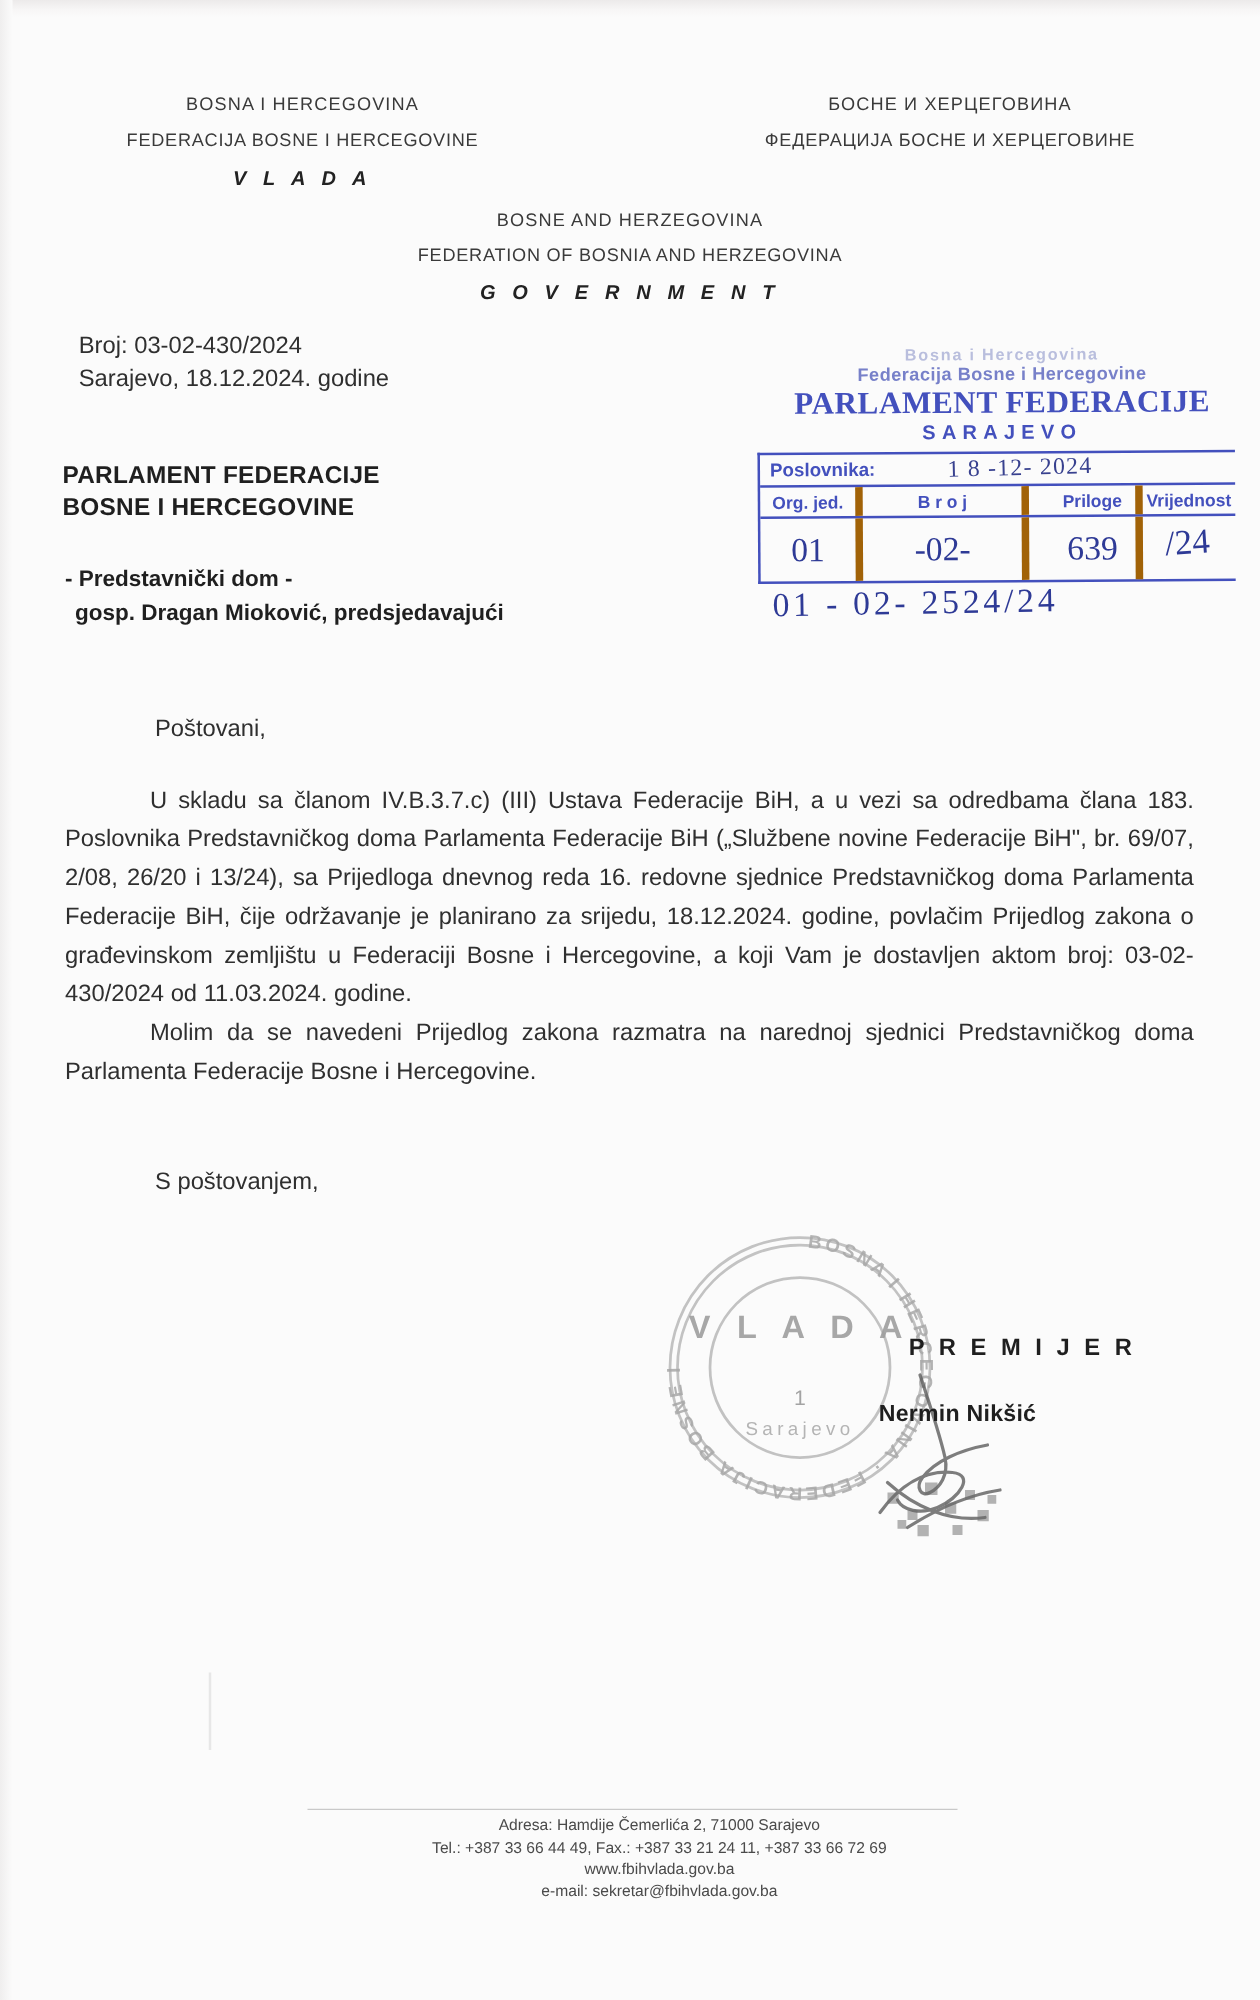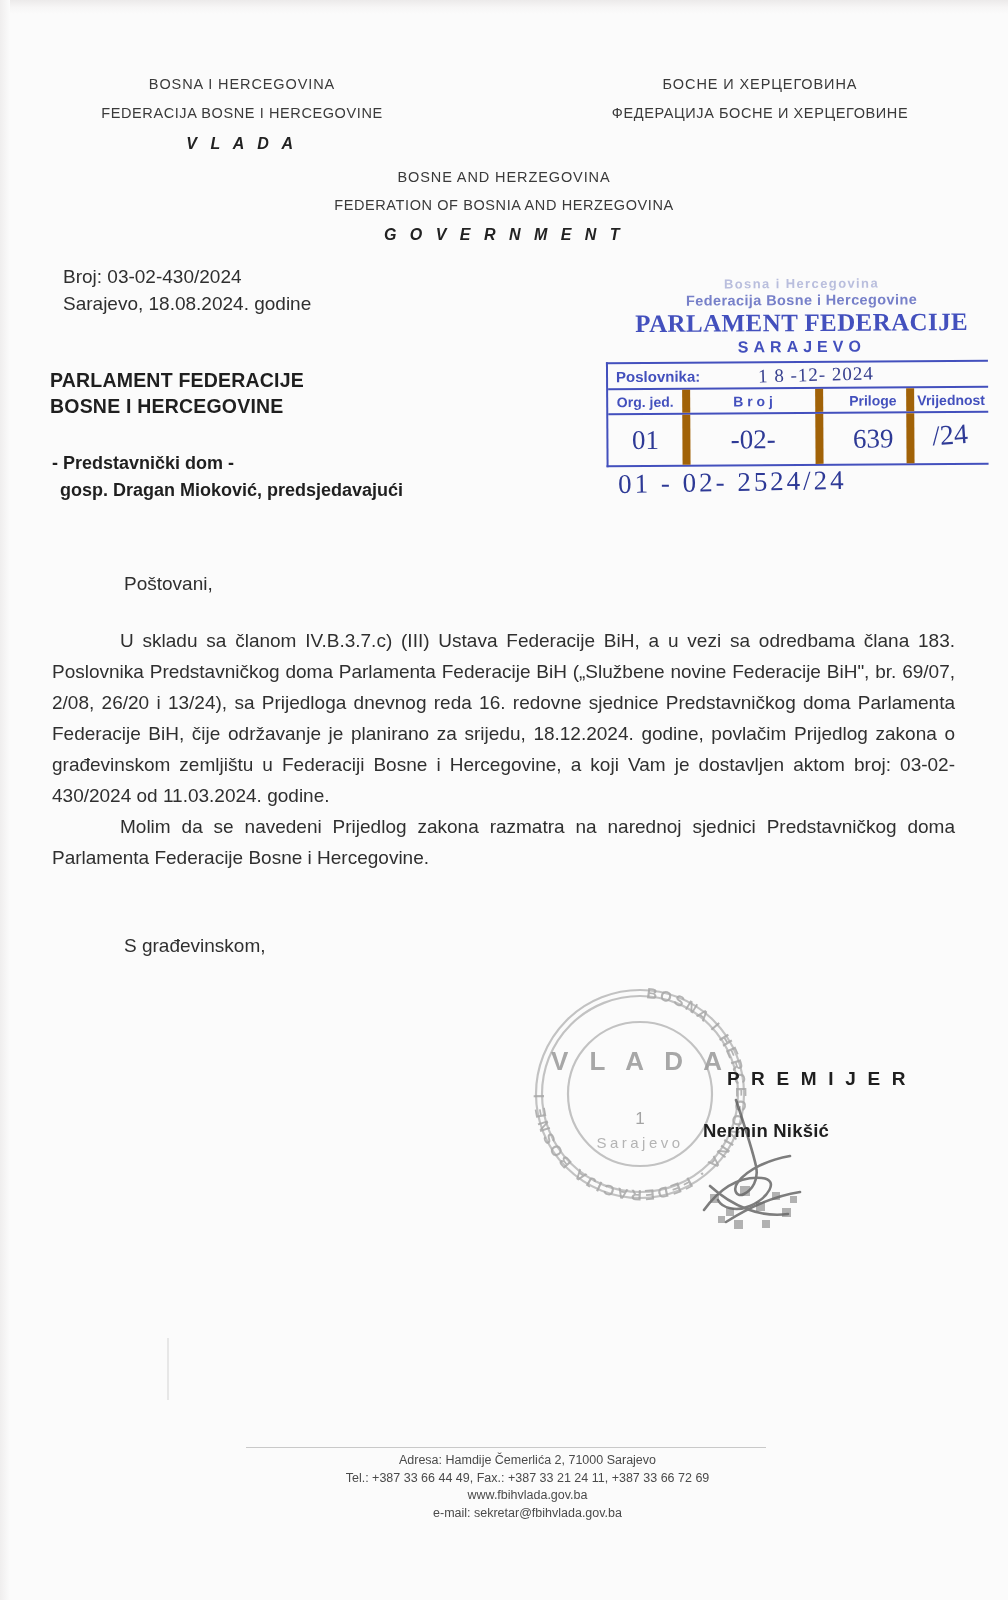--- a/index.html
+++ b/index.html
@@ -199,21 +199,21 @@
     transform: rotate(-1.2deg);
   }
   .st-head {
     display: flex;
     border-bottom: 2px solid #4350bd;
     height: 25px;
     align-items: center;
   }
   .st-head .cell,
   .st-body .cell {
-    border-right: 8px solid #a16207;
+    border-right: 6px solid #a16207;
     height: 100%;
     display: flex;
     align-items: center;
     justify-content: center;
     font-size: 14px;
     font-weight: bold;
     color: #4350bd;
   }
   .c1 { width: 86px; }
   .c2 { width: 140px; }
@@ -366,21 +366,21 @@
     </div>
     <div class="lh-center">
       <div class="lh-line1">BOSNE AND HERZEGOVINA</div>
       <div class="lh-line2">FEDERATION OF BOSNIA AND HERZEGOVINA</div>
       <div class="lh-line3">G O V E R N M E N T</div>
     </div>
   </div>
 
   <div class="ref-block">
     <div>Broj: 03-02-430/2024</div>
-    <div>Sarajevo, 18.08.2024. godine</div>
+    <div>Sarajevo, 18.12.2024. godine</div>
   </div>
 
   <div class="addressee">
     <div>PARLAMENT FEDERACIJE</div>
     <div>BOSNE I HERCEGOVINE</div>
   </div>
 
   <div class="addressee-sub">
     <div>- Predstavnički dom -</div>
     <div class="indent">gosp. Dragan Mioković, predsjedavajući</div>
@@ -418,21 +418,21 @@
     <span>01   -  02-   2524</span><span>/24</span>
   </div>
 
   <div class="salutation">Poštovani,</div>
 
   <div class="body-text">
     <p>U skladu sa članom IV.B.3.7.c) (III) Ustava Federacije BiH, a u vezi sa odredbama članа 183. Poslovnika Predstavničkog doma Parlamenta Federacije BiH („Službene novine Federacije BiH", br. 69/07, 2/08, 26/20 i 13/24), sa Prijedloga dnevnog reda 16. redovne sjednice Predstavničkog doma Parlamenta Federacije BiH, čije održavanje je planirano za srijedu, 18.12.2024. godine, povlačim Prijedlog zakona o građevinskom zemljištu u Federaciji Bosne i Hercegovine, a koji Vam je dostavljen aktom broj: 03-02-430/2024 od 11.03.2024. godine.</p>
     <p>Molim da se navedeni Prijedlog zakona razmatra na narednoj sjednici Predstavničkog doma Parlamenta Federacije Bosne i Hercegovine.</p>
   </div>
 
-  <div class="closing">S građevinskom,</div>
+  <div class="closing">S poštovanjem,</div>
 
   <div class="seal">
     <svg viewBox="0 0 232 232" xmlns="http://www.w3.org/2000/svg">
       <defs>
         <path id="sealArc" d="M 116,116 m -96,0 a 96,96 0 1,1 192,0 a 96,96 0 1,1 -192,0"></path>
         <path id="sealArcInner" d="M 116,116 m -78,0 a 78,78 0 1,1 156,0 a 78,78 0 1,1 -156,0"></path>
       </defs>
       <g fill="none" stroke="#b0b0b0" stroke-width="2.2" opacity="0.75">
         <circle cx="116" cy="116" r="104"></circle>
         <circle cx="116" cy="116" r="98"></circle>

